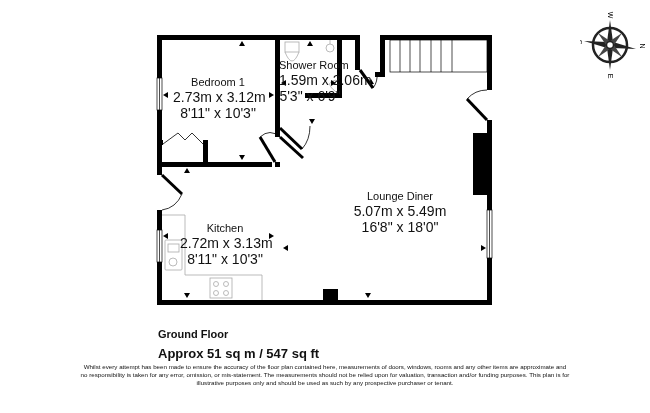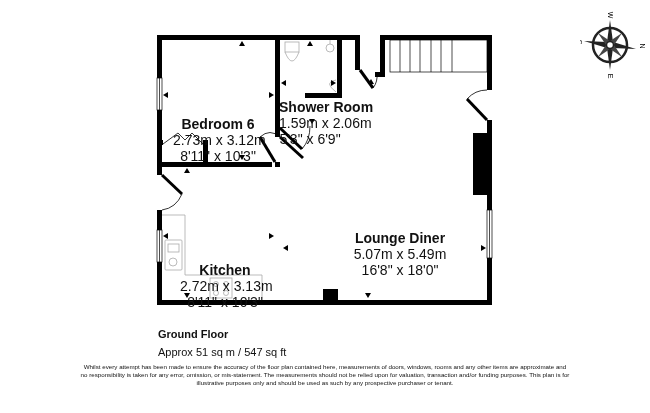--- a/index.html
+++ b/index.html
@@ -1,22 +1,22 @@
 <!DOCTYPE html>
 <html><head>
 <meta charset="utf-8">
 <style>
   html, body { margin: 0; padding: 0; background: #ffffff; }
   body { width: 650px; height: 413px; position: relative; overflow: hidden; font-family: "Liberation Sans", sans-serif; color: #111; }
   svg.plan { position: absolute; left: 0; top: 0; }
   .room-label { position: absolute; text-align: center; line-height: 1.15; white-space: nowrap; }
-  .room-name { font-weight: bold; font-size: 14px; display: block; margin-top: 40px; }
+  .room-name { font-weight: normal; font-size: 11px; display: block; }
   .room-dim { font-size: 14px; display: block; }
   .floor-title { position: absolute; left: 158px; top: 328px; font-size: 11px; font-weight: bold; }
-  .floor-area { position: absolute; left: 158px; top: 346px; font-size: 11px; font-weight: normal; }
+  .floor-area { position: absolute; left: 158px; top: 346px; font-size: 13px; font-weight: bold; }
   .disclaimer { position: absolute; left: 80px; top: 363px; width: 490px; font-size: 6.2px; text-align: center; line-height: 1.32; color: #111; }
   .compass { position: absolute; left: 580px; top: 8px; }
 </style>
 </head>
 <body>
 
 <svg class="plan" width="650" height="413" viewBox="0 0 650 413">
 
   <g fill="#000">
 
@@ -128,21 +128,21 @@
     <polygon points="163,236 168,233 168,239"></polygon>
     <polygon points="274,236 269,233 269,239"></polygon>
     <polygon points="368,298 371,293 365,293"></polygon>
     <polygon points="486,248 481,245 481,251"></polygon>
     <polygon points="283,248 288,245 288,251"></polygon>
     <polygon points="371,79 374,84 368,84"></polygon>
   </g>
 </svg>
 
 <div class="room-label" style="left:173px; top:76px; width:90px;">
-  <span class="room-name">Bedroom 6</span>
+  <span class="room-name">Bedroom 1</span>
   <span class="room-dim">2.73m x 3.12m</span>
   <span class="room-dim">8'11" x 10'3"</span>
 </div>
 
 <div class="room-label" style="left:279px; top:59px; width:62px;">
   <span class="room-name">Shower Room</span>
   <span class="room-dim">1.59m x 2.06m</span>
   <span class="room-dim">5'3" x 6'9"</span>
 </div>
 

